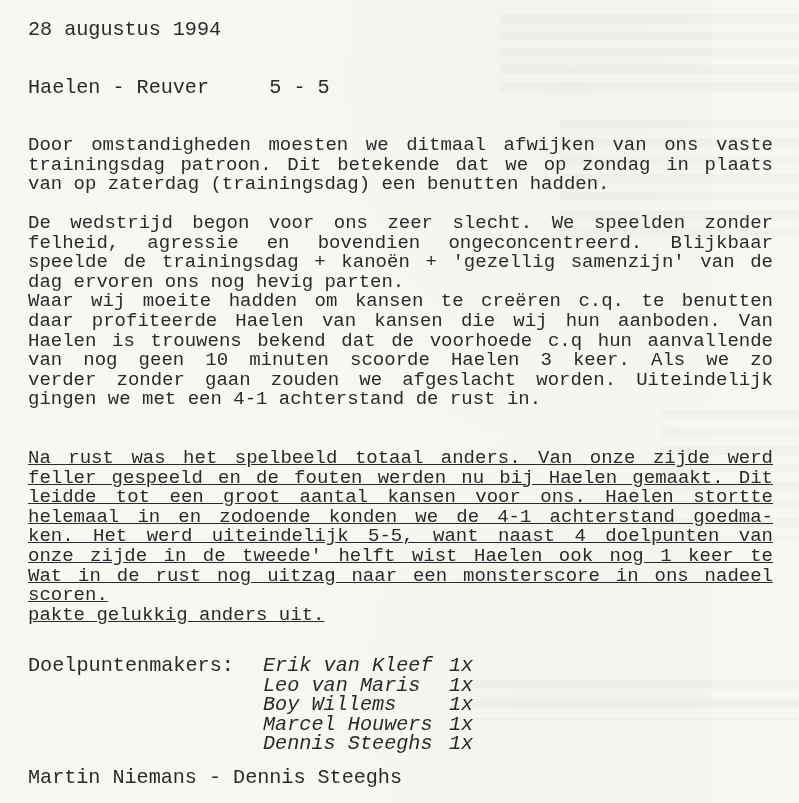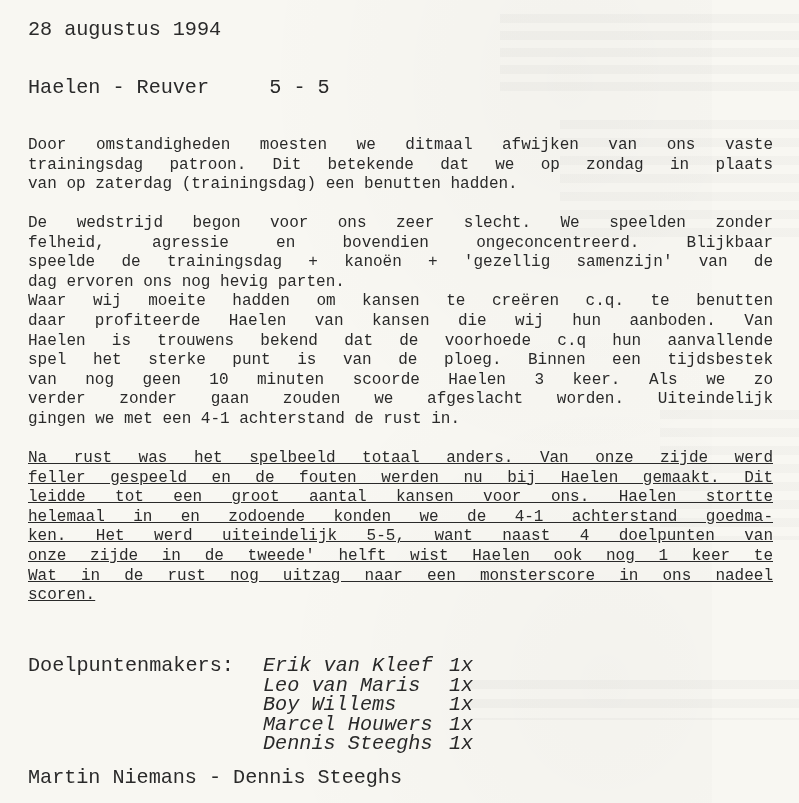--- a/index.html
+++ b/index.html
@@ -40,21 +40,21 @@
       left: 28px;
       font-size: 20.2px;
       line-height: 20px;
       white-space: pre;
       letter-spacing: -0.05px;
     }
     .para {
       position: absolute;
       left: 28px;
       width: 745px;
-      font-size: 16px;
+      font-size: 19px;
       line-height: 19.6px;
       text-align: justify;
       text-align-last: left;
     }
     .para .ln {
       display: block;
       text-align: justify;
       text-align-last: justify;
       white-space: normal;
     }
@@ -114,35 +114,35 @@
   </div>
 
   <div class="para" style="top:214px;">
     <span class="ln">De wedstrijd begon voor ons zeer slecht. We speelden zonder</span>
     <span class="ln">felheid, agressie en bovendien ongeconcentreerd. Blijkbaar</span>
     <span class="ln">speelde de trainingsdag + kanoën + 'gezellig samenzijn' van de</span>
     <span class="ln last">dag ervoren ons nog hevig parten.</span>
     <span class="ln">Waar wij moeite hadden om kansen te creëren c.q. te benutten</span>
     <span class="ln">daar profiteerde Haelen van kansen die wij hun aanboden. Van</span>
     <span class="ln">Haelen is trouwens bekend dat de voorhoede c.q hun aanvallende</span>
-    <span class="ln">spel het sterke punt is van de ploeg. Binnen een tijdsbestek</span>
     <span class="ln">van nog geen 10 minuten scoorde Haelen 3 keer. Als we zo</span>
     <span class="ln">verder zonder gaan zouden we afgeslacht worden. Uiteindelijk</span>
     <span class="ln last">gingen we met een 4-1 achterstand de rust in.</span>
   </div>
 
   <div class="para" style="top:449px;text-decoration:underline;">
     <span class="ln">Na rust was het spelbeeld totaal anders. Van onze zijde werd</span>
     <span class="ln">feller gespeeld en de fouten werden nu bij Haelen gemaakt. Dit</span>
     <span class="ln">leidde tot een groot aantal kansen voor ons. Haelen stortte</span>
     <span class="ln">helemaal in en zodoende konden we de 4-1 achterstand goedma-</span>
     <span class="ln">ken. Het werd uiteindelijk 5-5, want naast 4 doelpunten van</span>
     <span class="ln">onze zijde in de tweede' helft wist Haelen ook nog 1 keer te</span>
     <span class="ln">Wat in de rust nog uitzag naar een monsterscore in ons nadeel</span>
     <span class="ln last">scoren.</span>
+    <span class="ln last">pakte gelukkig anders uit.</span>
   </div>
 
   <div class="scorers">
     <div class="label">Doelpuntenmakers:</div>
     <div class="list">
       <div class="scorer-row">
         <span class="name">Erik van Kleef</span><span class="count">1x</span>
       </div>
       <div class="scorer-row">
         <span class="name">Leo van Maris</span><span class="count">1x</span>

